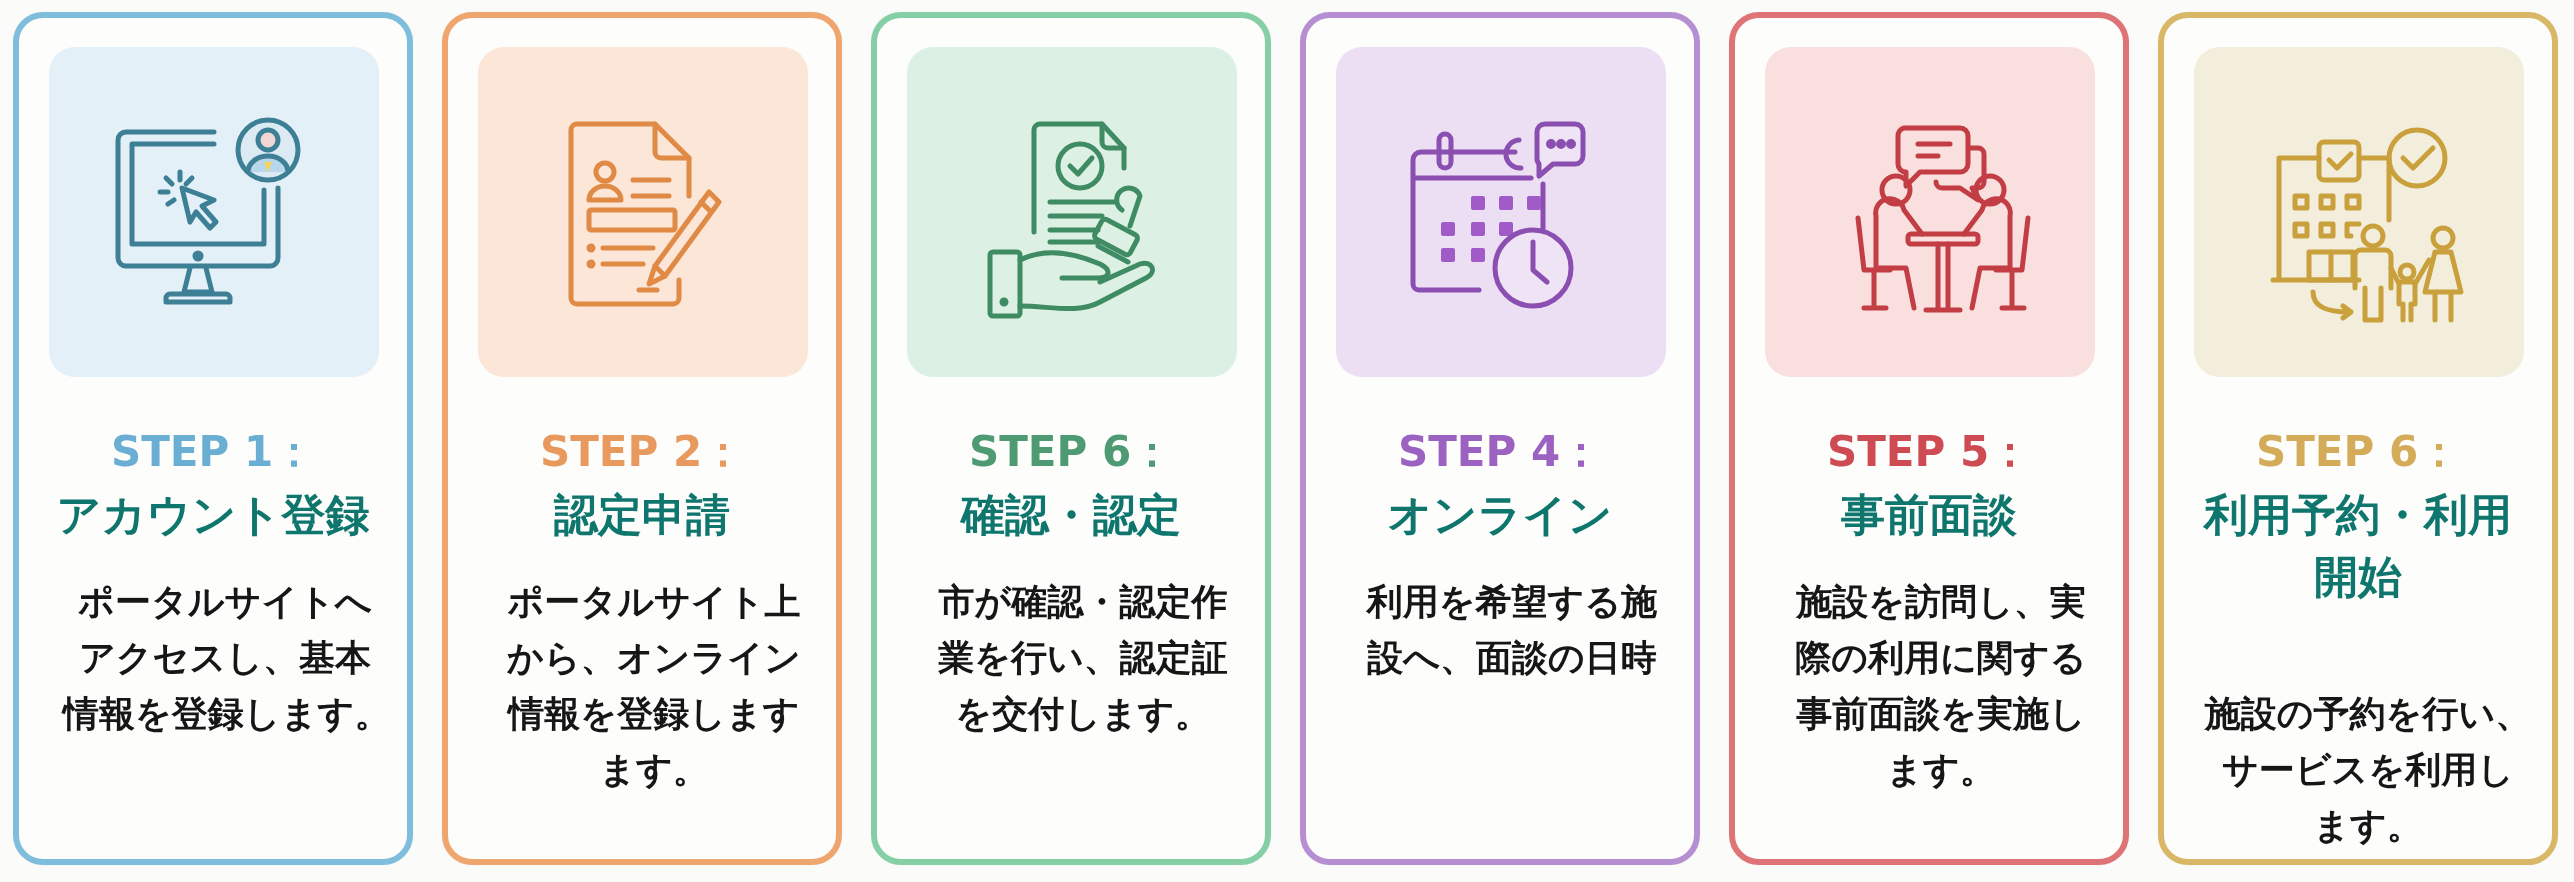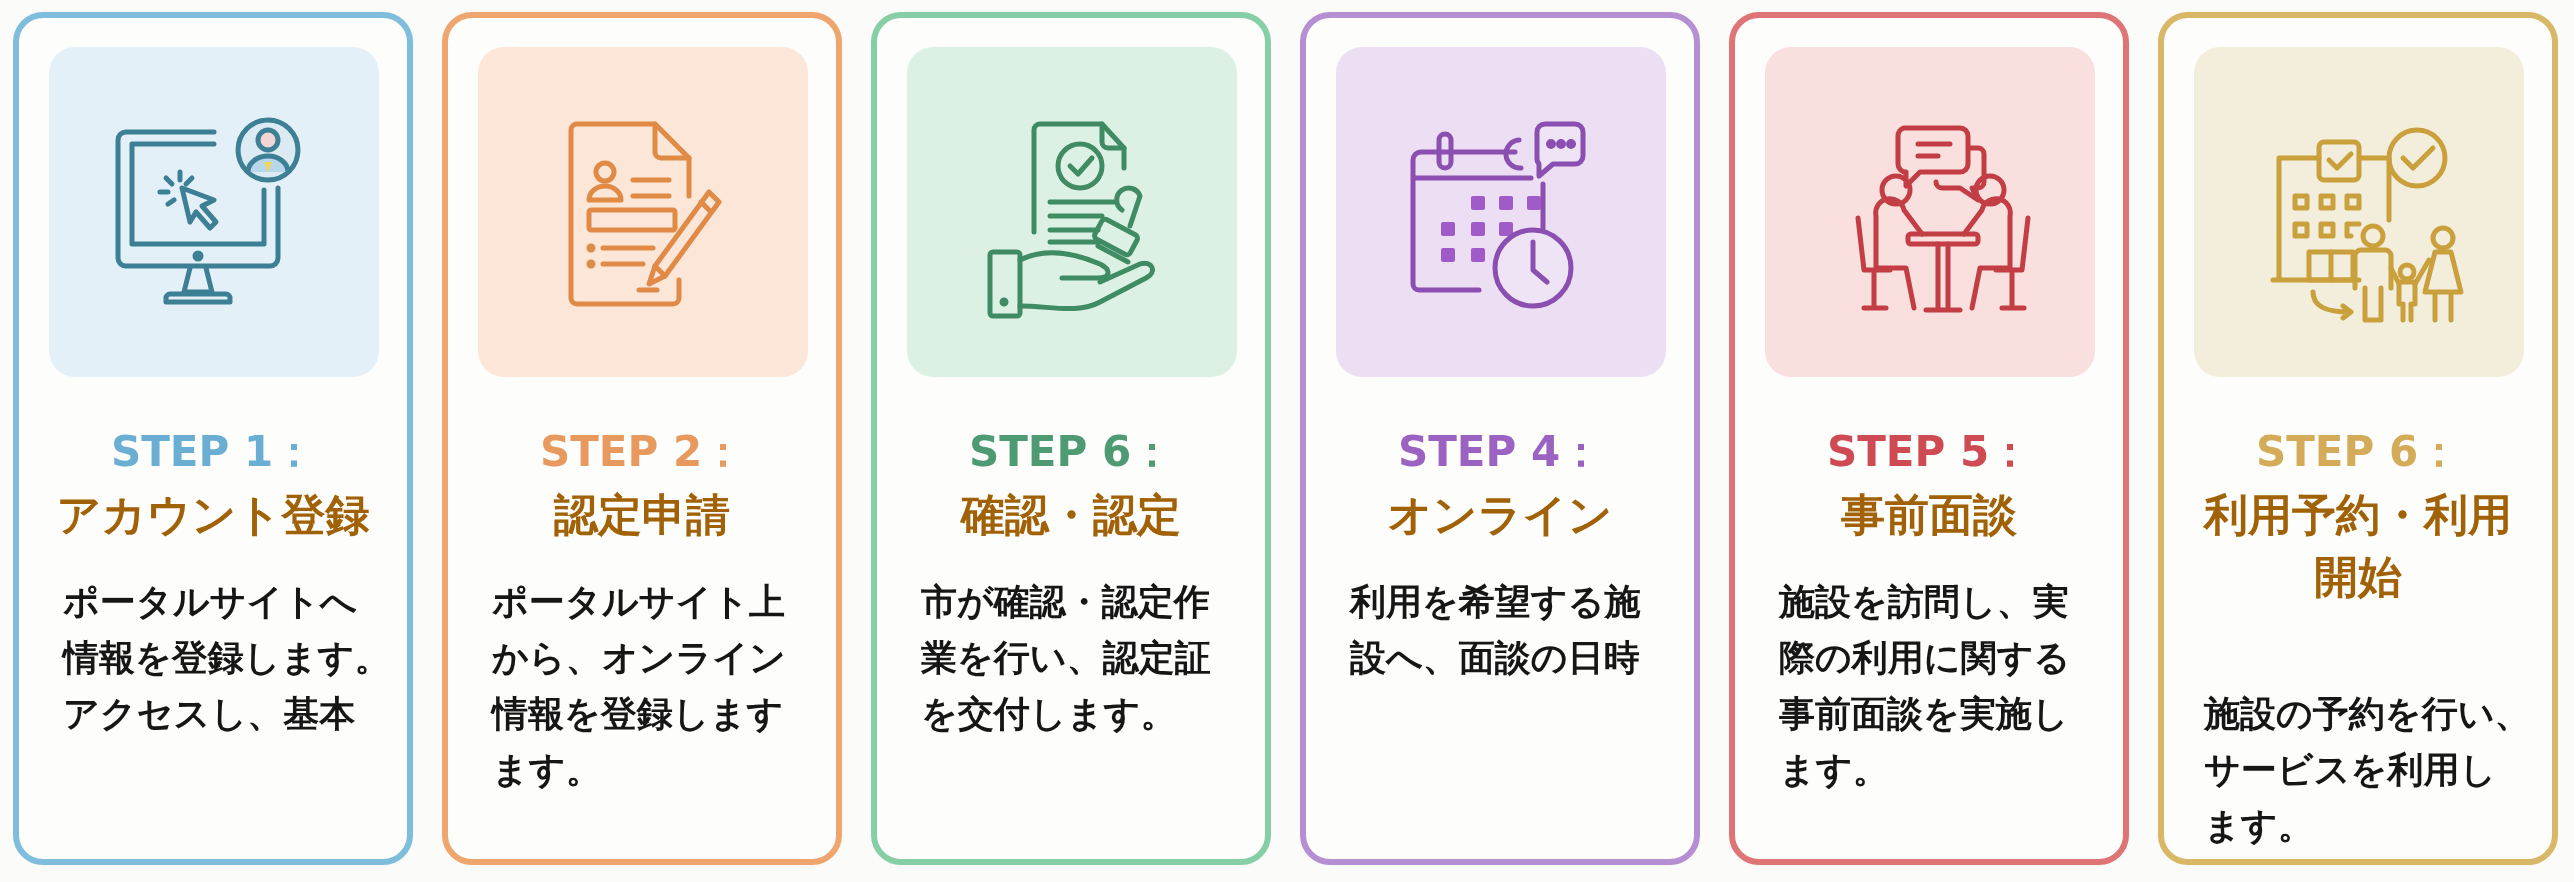--- a/index.html
+++ b/index.html
@@ -64,28 +64,28 @@
     }
     .title {
       position: absolute;
       left: 10px;
       right: 10px;
       top: 466px;
       text-align: center;
       font-weight: bold;
       font-size: 44px;
       line-height: 62px;
-      color: #a16207;
+      color: #0f766e;
     }
     .desc {
       position: absolute;
       left: 44px;
       right: 20px;
       top: 556px;
-      text-align: left;
+      text-align: center;
       font-weight: bold;
       font-size: 36px;
       line-height: 56px;
       color: #161616;
       word-break: break-all;
     }
     .card.two-line .desc {
       top: 620px;
       margin-top: 48px;
     }
@@ -112,22 +112,22 @@
         <circle cx="174" cy="58" r="30" fill="#dcebf3"></circle>
         <circle cx="174" cy="48" r="10" fill="#f1d6d3"></circle>
         <path d="M154 80 a20 16 0 0 1 40 0" fill="#b9d7ea"></path>
         <path d="M170 70 L174 80 L178 70" fill="#f2d45d" stroke="none"></path>
       </svg>
     </div>
     <div class="step-label">STEP 1：</div>
     <div class="title">アカウント登録</div>
     <div class="desc">
       <span class="desc-line">ポータルサイトへ</span>
+      <span class="desc-line">アクセスし、基本</span>
       <span class="desc-line">情報を登録します。</span>
-      <span class="desc-line">アクセスし、基本</span>
     </div>
   </div>
 
   <div class="card" style="--accent:#eea56e; --accent-text:#e89a5e; --tint:#fbe6d8;">
     <div class="icon-box">
       <svg viewBox="0 0 240 240" fill="none" stroke="#e08a45" stroke-width="5" stroke-linecap="round" stroke-linejoin="round">
         <path d="M156 188 V206 a6 6 0 0 1 -6 6 H54 a6 6 0 0 1 -6 -6 V38 a6 6 0 0 1 6 -6 H132 L166 66 V104"></path>
         <path d="M132 32 V60 a6 6 0 0 0 6 6 H166"></path>
         <circle cx="82" cy="80" r="9"></circle>
         <path d="M66 108 a16 14 0 0 1 32 0 Z"></path>

